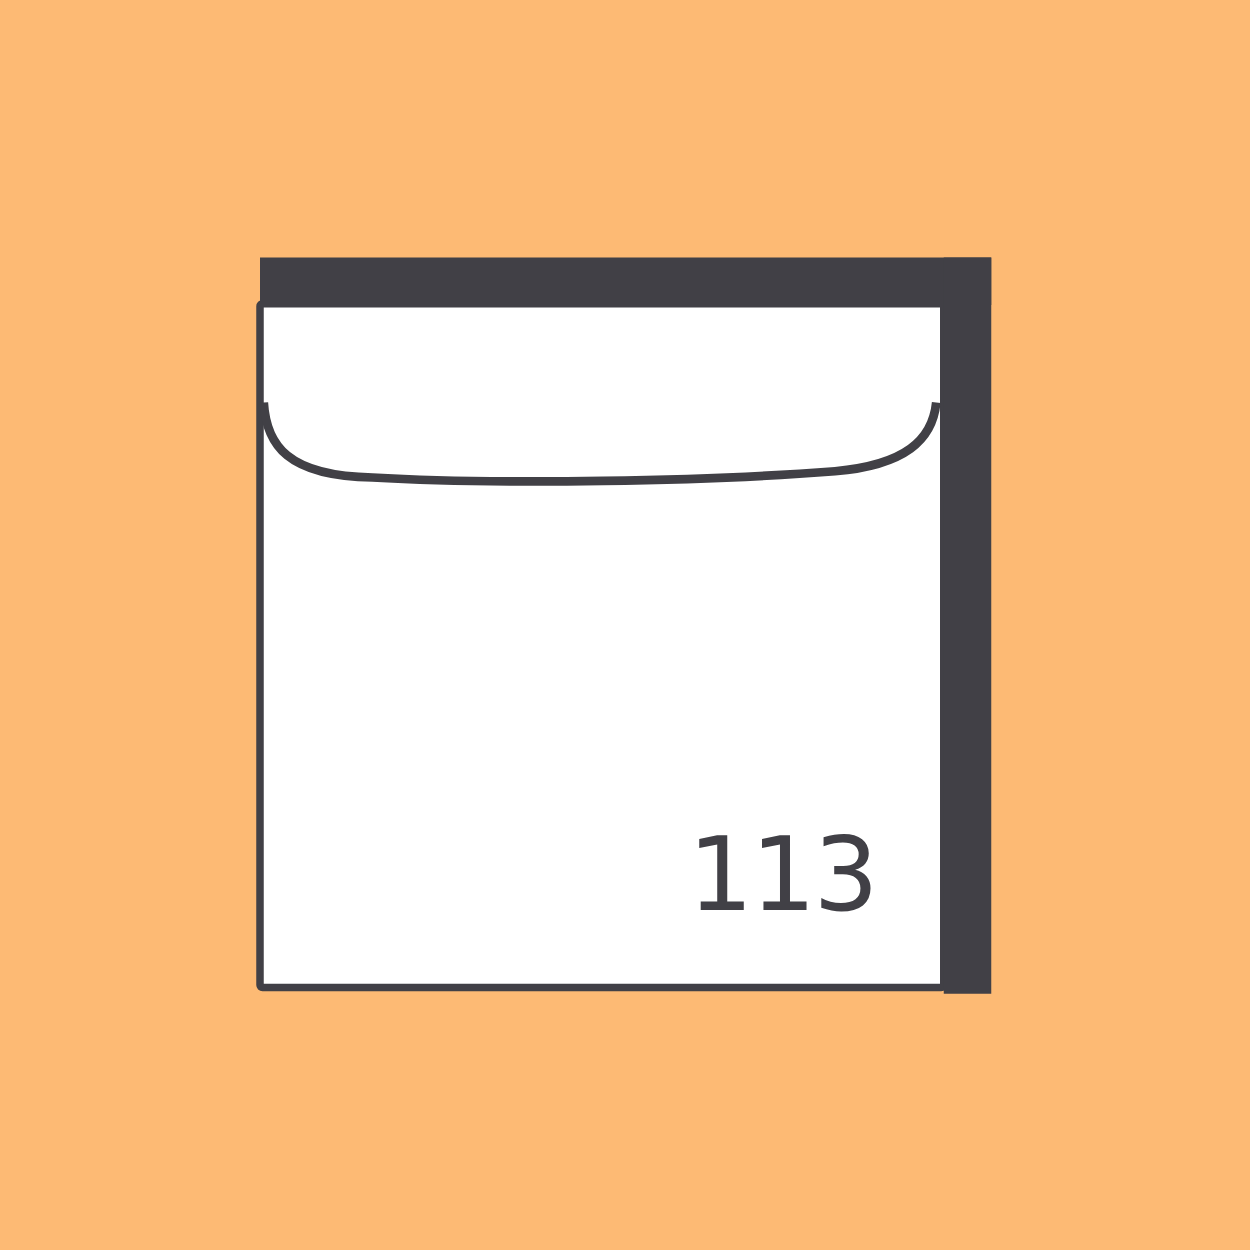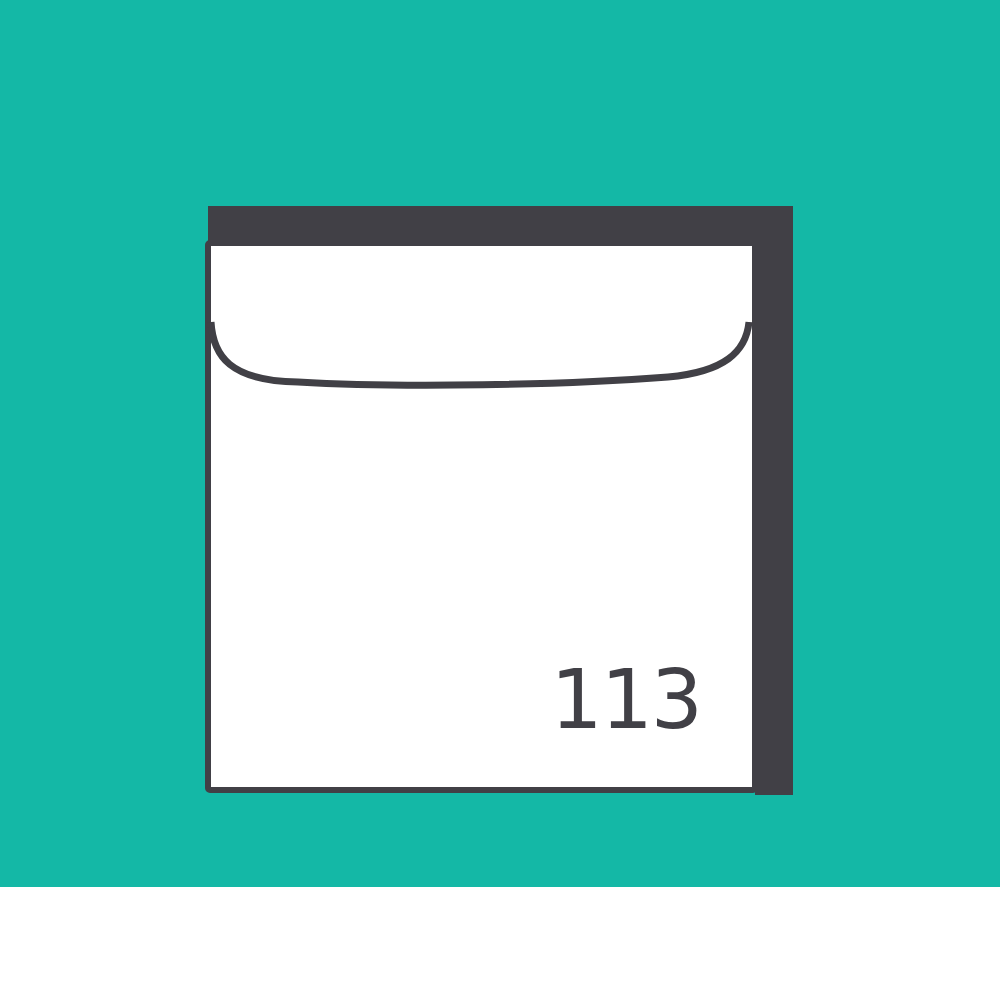--- a/index.html
+++ b/index.html
@@ -4,22 +4,22 @@
 <style>
   html, body {
     margin: 0;
     padding: 0;
     background: #ffffff;
     font-family: "DejaVu Sans", "Liberation Sans", sans-serif;
   }
   .canvas {
     position: relative;
     width: 1000px;
-    height: 887px;
-    background: #14b8a6;
+    height: 1000px;
+    background: #fdba74;
     overflow: hidden;
   }
   .canvas svg {
     display: block;
     width: 1000px;
     height: 1000px;
   }
   .envelope-number-text {
     font-family: "DejaVu Sans", "Liberation Sans", sans-serif;
     font-weight: 500;

